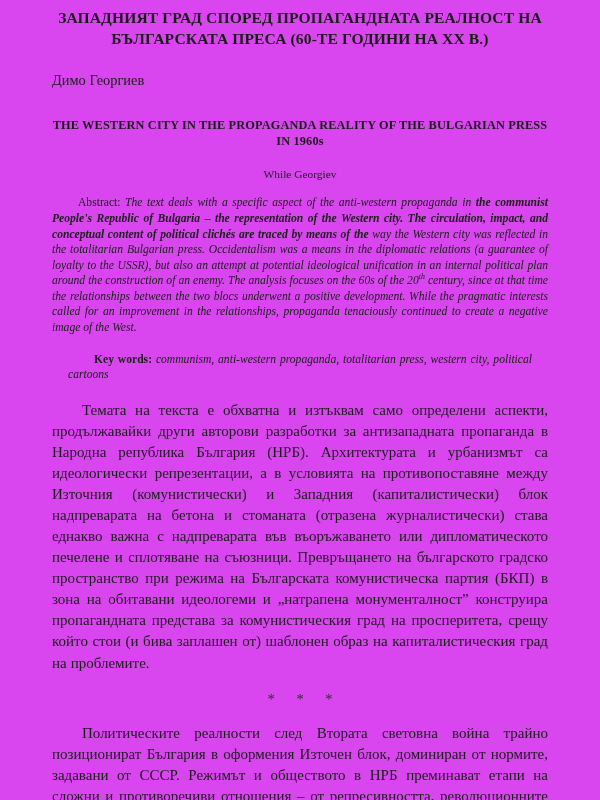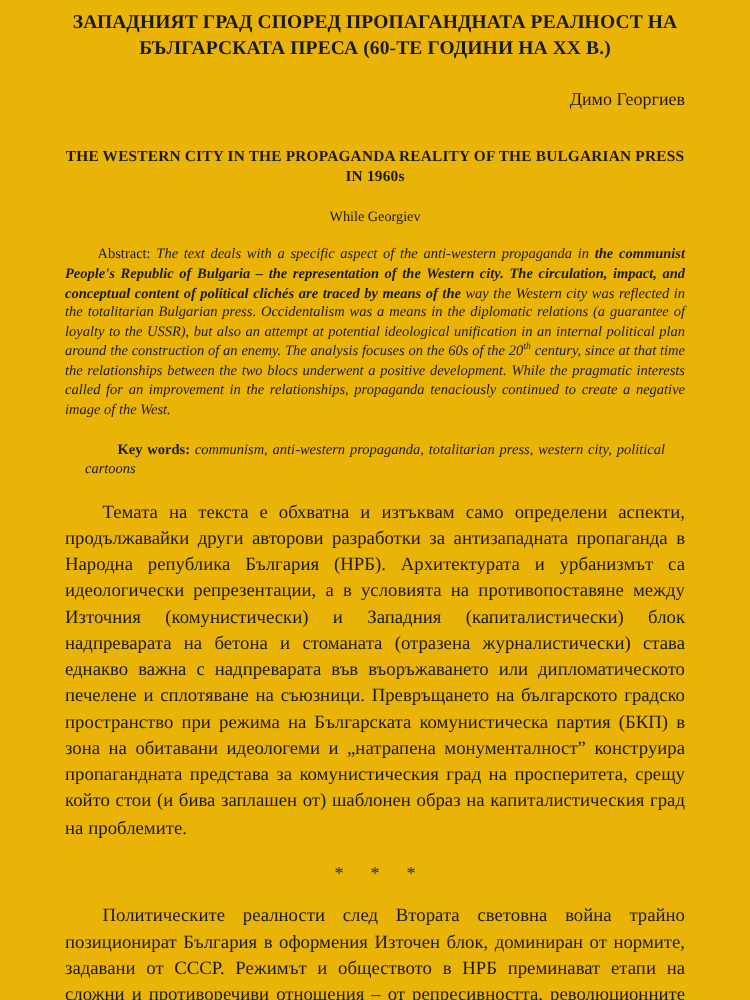--- a/index.html
+++ b/index.html
@@ -15,35 +15,35 @@
     font-family: "Liberation Serif", "DejaVu Serif", serif;
     color: #1b1b1b;
     -webkit-font-smoothing: antialiased;
   }
   .page {
     position: relative;
     width: 600px;
     height: 800px;
     box-sizing: border-box;
     padding: 8px 52px 0 52px;
-    background: #eab308;
+    background: #d946ef;
   }
 
   
   .title-bg {
     text-align: center;
     font-weight: bold;
     font-size: 15.6px;
     line-height: 1.32;
     letter-spacing: 0.1px;
     margin: 0 0 4px 0;
     padding: 0 2px;
   }
   .author-bg {
-    text-align: right;
+    text-align: left;
     font-size: 14.4px;
     line-height: 1.3;
     margin: 22px 0 0 0;
   }
   .title-en {
     text-align: center;
     font-size: 12.3px;
     line-height: 1.33;
     margin: 27px 0 17px 0;
     letter-spacing: 0.15px;

